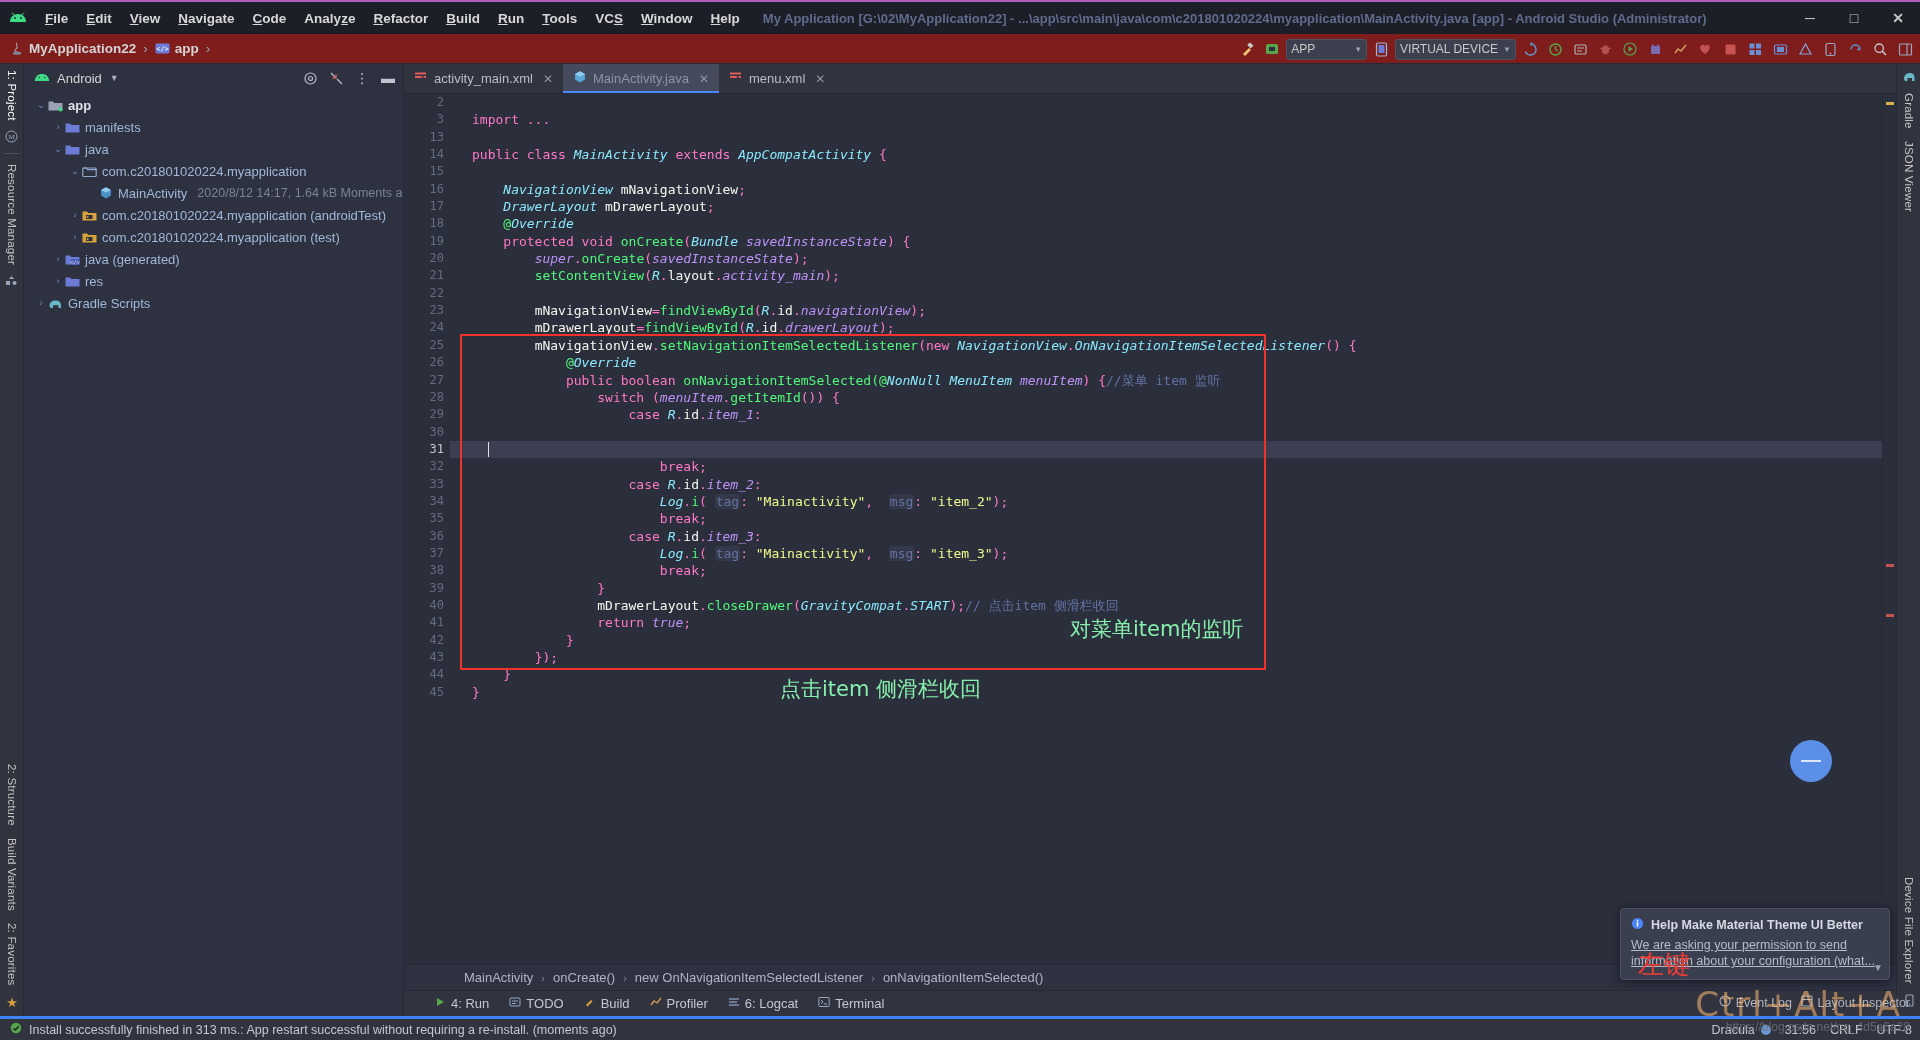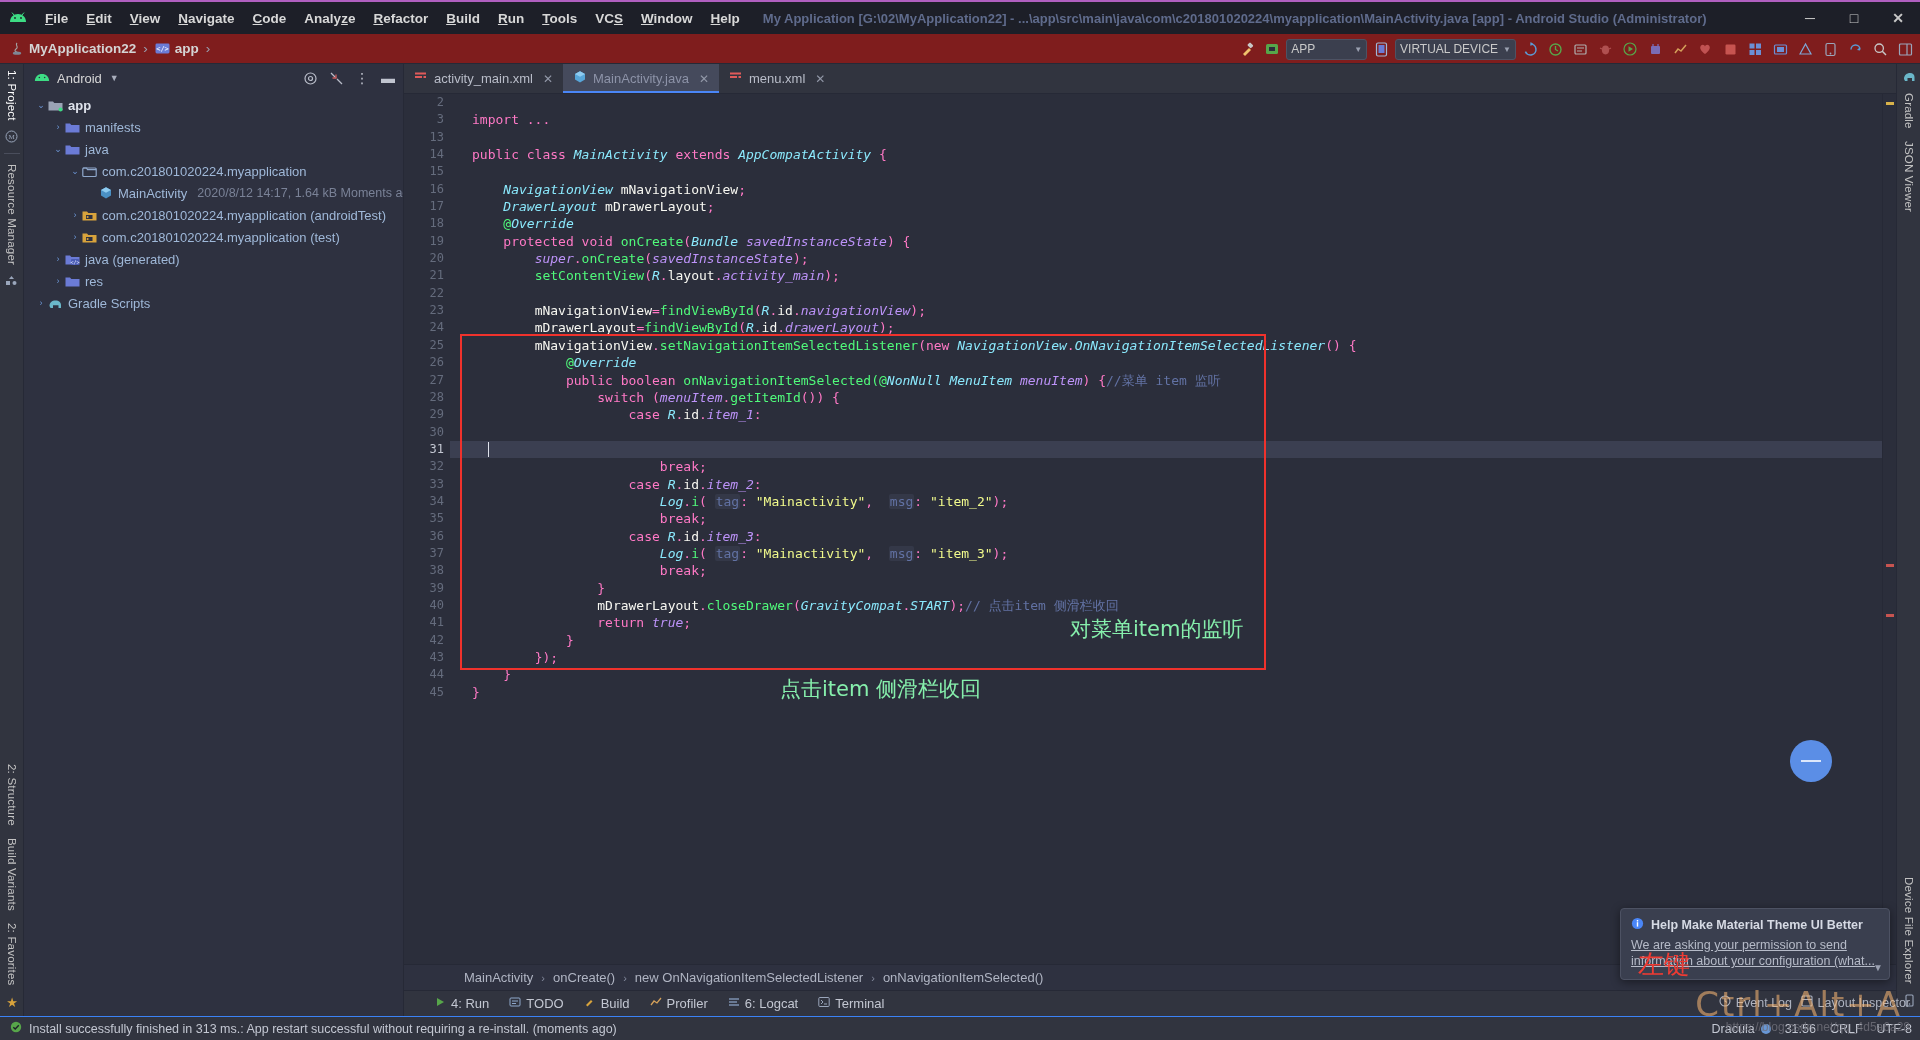--- a/index.html
+++ b/index.html
@@ -181,21 +181,21 @@
     height:26px; flex:0 0 26px; background:#31343f; display:flex; align-items:center;
     padding-left:30px; gap:20px; font-size:13px; color:#c3c7d2;
     border-top:1px solid #262936;
   }
   .toolbar-bottom .item{ display:flex; align-items:center; gap:5px; }
 
   
   .statusbar{
     height:24px; flex:0 0 24px; background:#31343f; display:flex; align-items:center;
     padding-left:10px; font-size:12.5px; color:#c3c7d2; position:relative;
-    border-top:1px solid #3b82f6;
+    border-top:3px solid #3b82f6;
   }
   .statusbar .right{ position:absolute; right:8px; display:flex; align-items:center; gap:14px;}
   .theme-dot{ width:10px;height:10px;border-radius:50%; background:#6897d6; display:inline-block;}
 
   
   .balloon{
     position:absolute; right:30px; bottom:60px; width:270px;
     background:#3a3f4f; border:1px solid #4d5263; border-radius:4px;
     padding:8px 10px 10px 10px; z-index:20;
     box-shadow:0 2px 10px rgba(0,0,0,.45);

